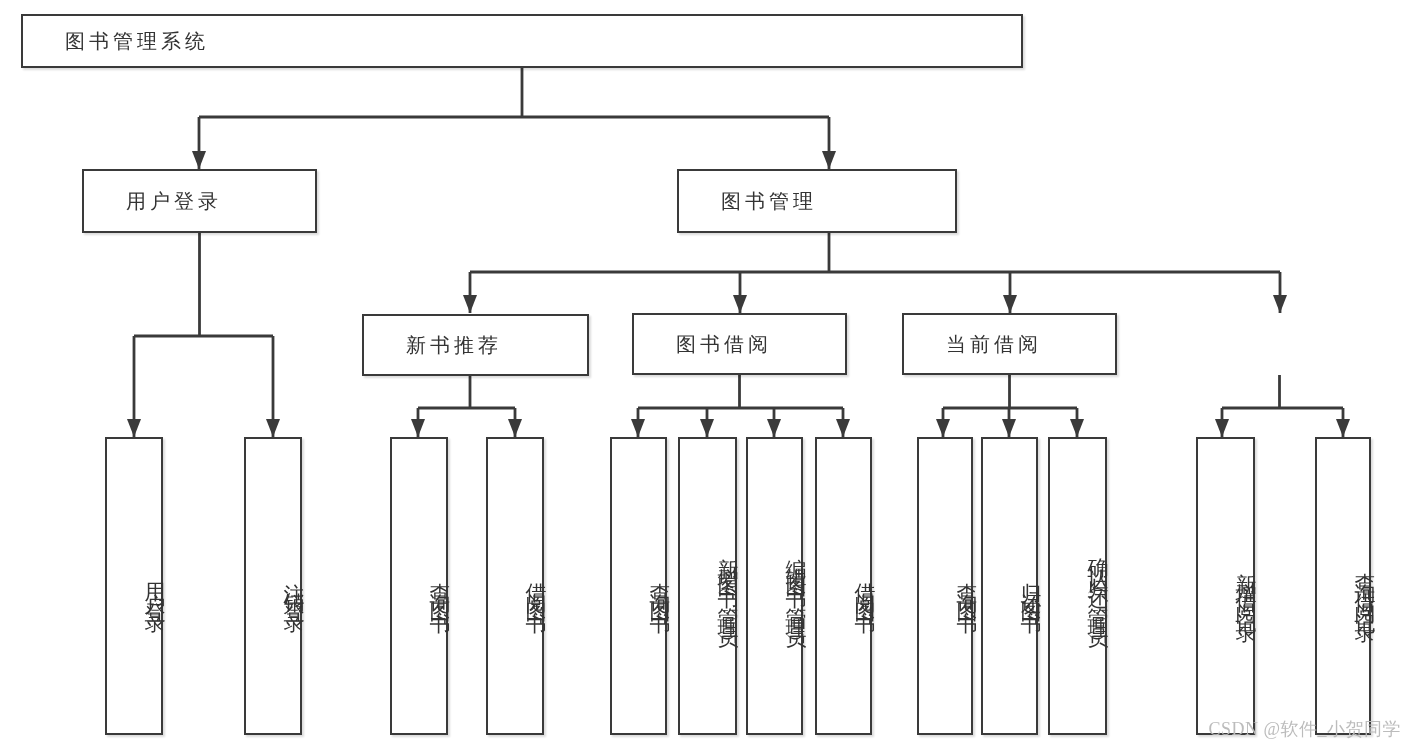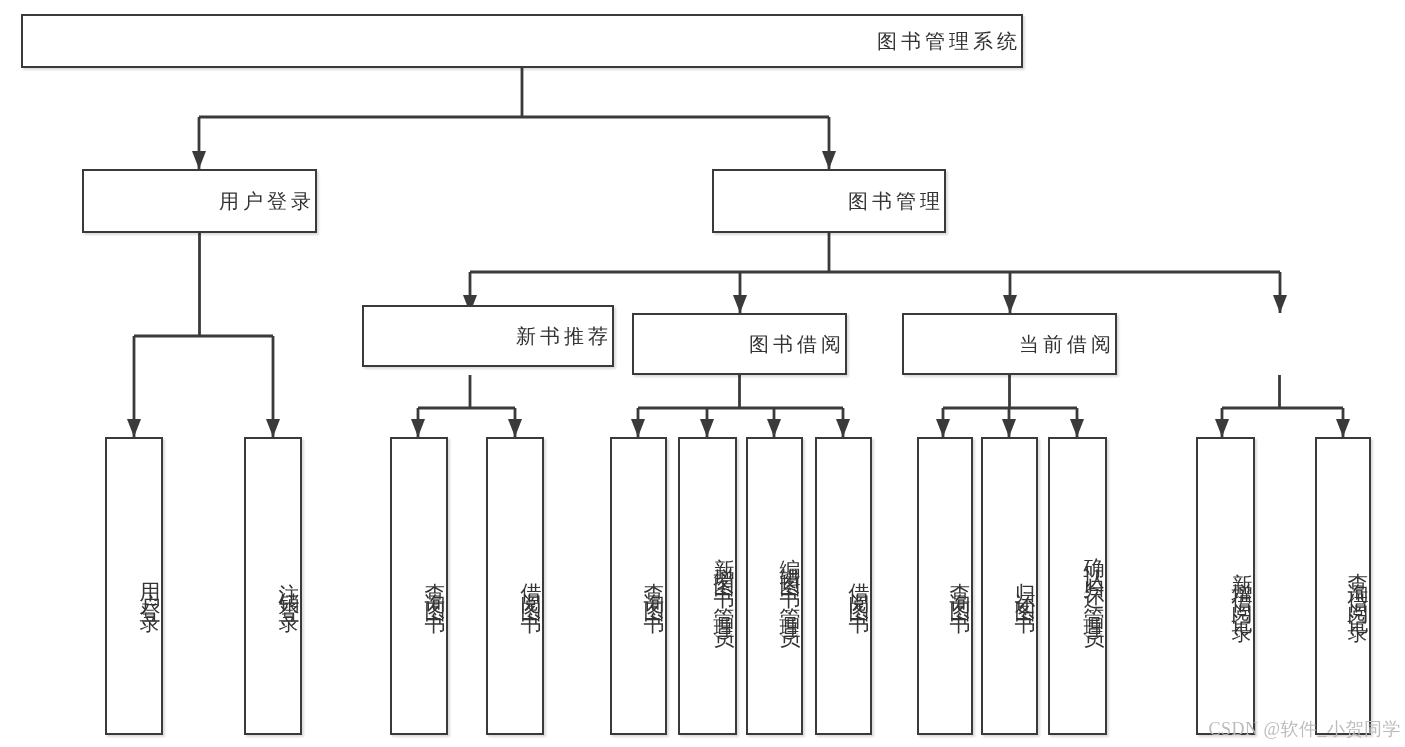--- a/index.html
+++ b/index.html
@@ -19,21 +19,21 @@
     font-family:"Liberation Sans","DejaVu Sans",sans-serif;
     color:var(--text);
   }
   .connectors{position:absolute;left:0;top:0;width:1405px;height:747px;}
   .connectors path{stroke:var(--line);stroke-width:2.8;fill:none;}
   .connectors marker path{fill:var(--line);stroke:none;}
   .node{
     position:absolute;
     background:var(--box-background);
     border:2.5px solid var(--line);
-    display:flex;align-items:center;justify-content:flex-end;
+    display:flex;align-items:center;justify-content:flex-start;
     box-shadow:2px 2px 2px rgba(0,0,0,0.14);
     padding-left:38px;
   }
   .hl{ 
     font-size:20px;
     letter-spacing:4px;
     text-indent:4px;
     color:var(--text);
     white-space:nowrap;
   }
@@ -105,25 +105,25 @@
     <path d="M1343 408 V437" marker-end="url(#arrow)"></path>
   </svg>
 
   <div class="node" style="left:21px;top:14px;width:1002px;height:54px">
     <span class="hl">图书管理系统</span>
   </div>
 
   <div class="node" style="left:82px;top:169px;width:235px;height:64px">
     <span class="hl">用户登录</span>
   </div>
-  <div class="node" style="left:712px;top:169px;width:234px;height:64px">
+  <div class="node" style="left:677px;top:169px;width:280px;height:64px">
     <span class="hl">图书管理</span>
   </div>
 
-  <div class="node" style="left:362px;top:305px;width:252px;height:62px">
+  <div class="node" style="left:362px;top:314px;width:227px;height:62px">
     <span class="hl">新书推荐</span>
   </div>
   <div class="node" style="left:902px;top:313px;width:215px;height:62px">
     <span class="hl">当前借阅</span>
   </div>
   <div class="node" style="left:632px;top:313px;width:215px;height:62px">
     <span class="hl">图书借阅</span>
   </div>
 
   <div class="node" style="left:105px;top:437px;width:58px;height:298px">

